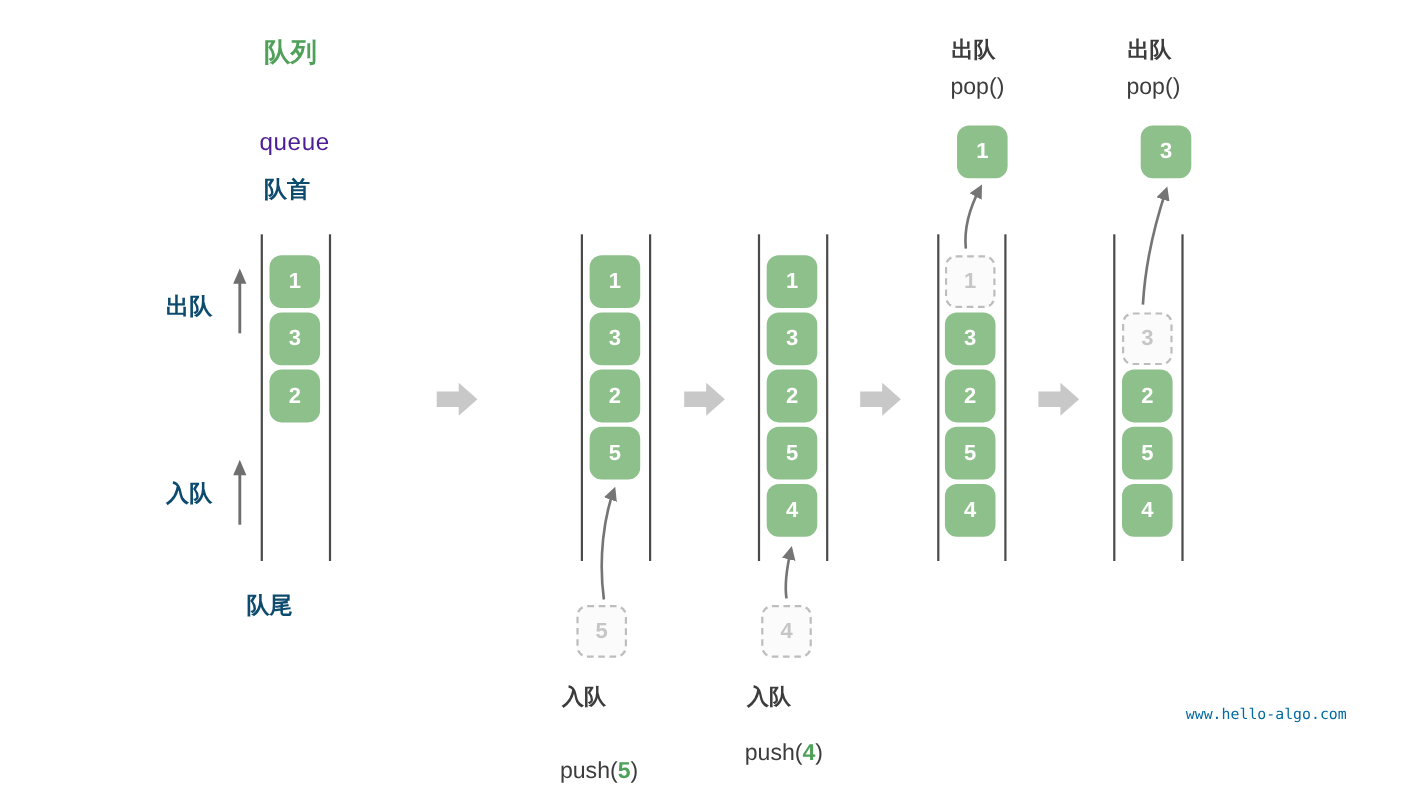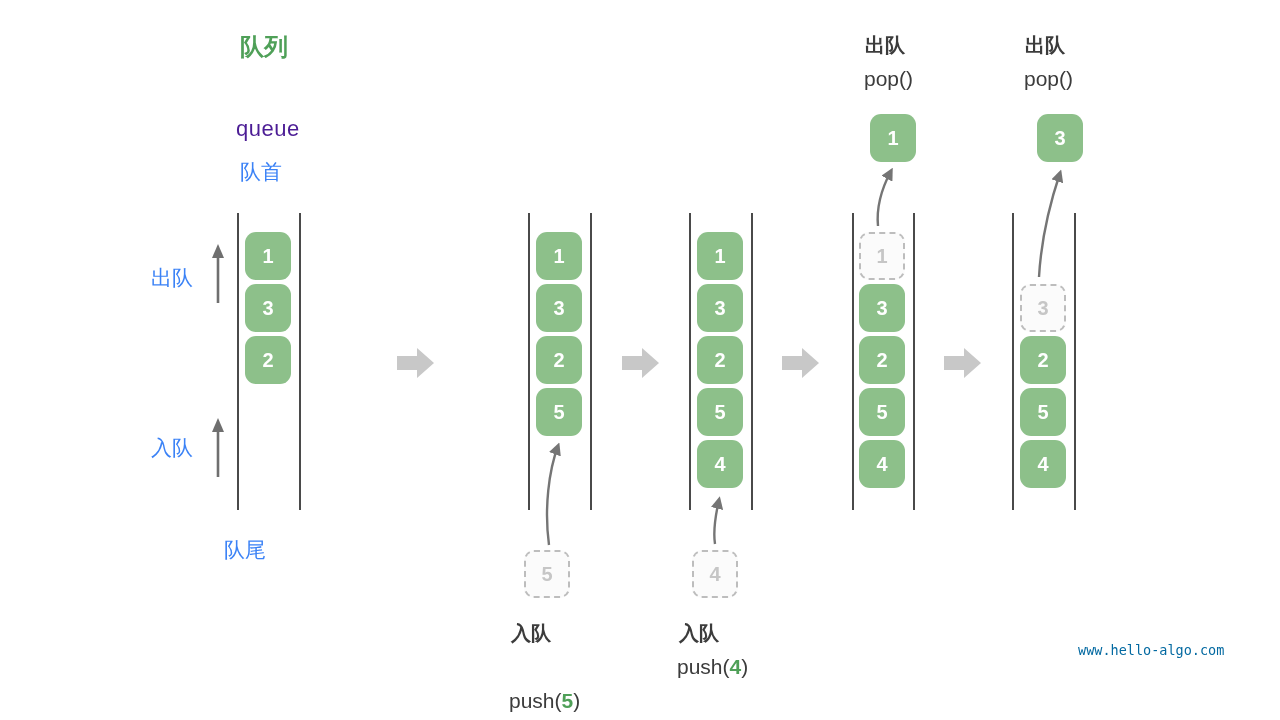--- a/index.html
+++ b/index.html
@@ -13,21 +13,21 @@
     position:absolute;width:46px;height:48px;background:#8dc08a;border-radius:11px;
     color:#ffffff;font-size:20px;font-weight:700;
     display:flex;align-items:center;justify-content:center;
   }
   .ghost{
     position:absolute;box-sizing:border-box;width:46px;height:48px;
     background:#fbfbfb;border:2px dashed #bdbdbd;border-radius:10px;
     color:#c6c6c6;font-size:20px;font-weight:600;
     display:flex;align-items:center;justify-content:center;
   }
-  .zh{position:absolute;color:#3b82f6;font-weight:400;font-size:21px;white-space:nowrap;}
+  .zh{position:absolute;color:#0c4a6e;font-weight:700;font-size:21px;white-space:nowrap;}
   .op-zh{position:absolute;color:#3c3c3c;font-weight:600;font-size:20px;white-space:nowrap;}
   .code{
     position:absolute;font-family:Liberation Sans, sans-serif;
     font-size:21px;color:#3c3c3c;white-space:nowrap;text-align:right;
   }
   .green-digit{color:#4fa058;font-weight:700;}
   .title-zh{position:absolute;left:240px;top:31px;color:#4fa058;font-size:24px;font-weight:700;}
   .title-en{position:absolute;left:236px;top:72px;color:#4c1d95;font-size:22px;letter-spacing:0.5px;margin-top:44px;}
   .watermark{
     position:absolute;left:1078px;top:642px;
@@ -121,19 +121,19 @@
   <div class="op-zh" style="left:865px;top:32px">出队</div>
   <div class="code" style="left:864px;top:67px">pop()</div>
   <div class="op-zh" style="left:1025px;top:32px">出队</div>
   <div class="code" style="left:1024px;top:67px">pop()</div>
 
   <div class="op-zh" style="left:511px;top:620px">入队</div>
   <div class="code" style="left:509px;top:689px">
     <span>push(</span><span class="green-digit">5</span><span>)</span>
   </div>
   <div class="op-zh" style="left:679px;top:620px">入队</div>
-  <div class="code" style="left:677px;top:655px">
+  <div class="code" style="left:677px;top:673px">
     <span>push(</span><span class="green-digit">4</span><span>)</span>
   </div>
 
   <div class="watermark">www.hello-algo.com</div>
 
 </div>
 
 </body></html>

